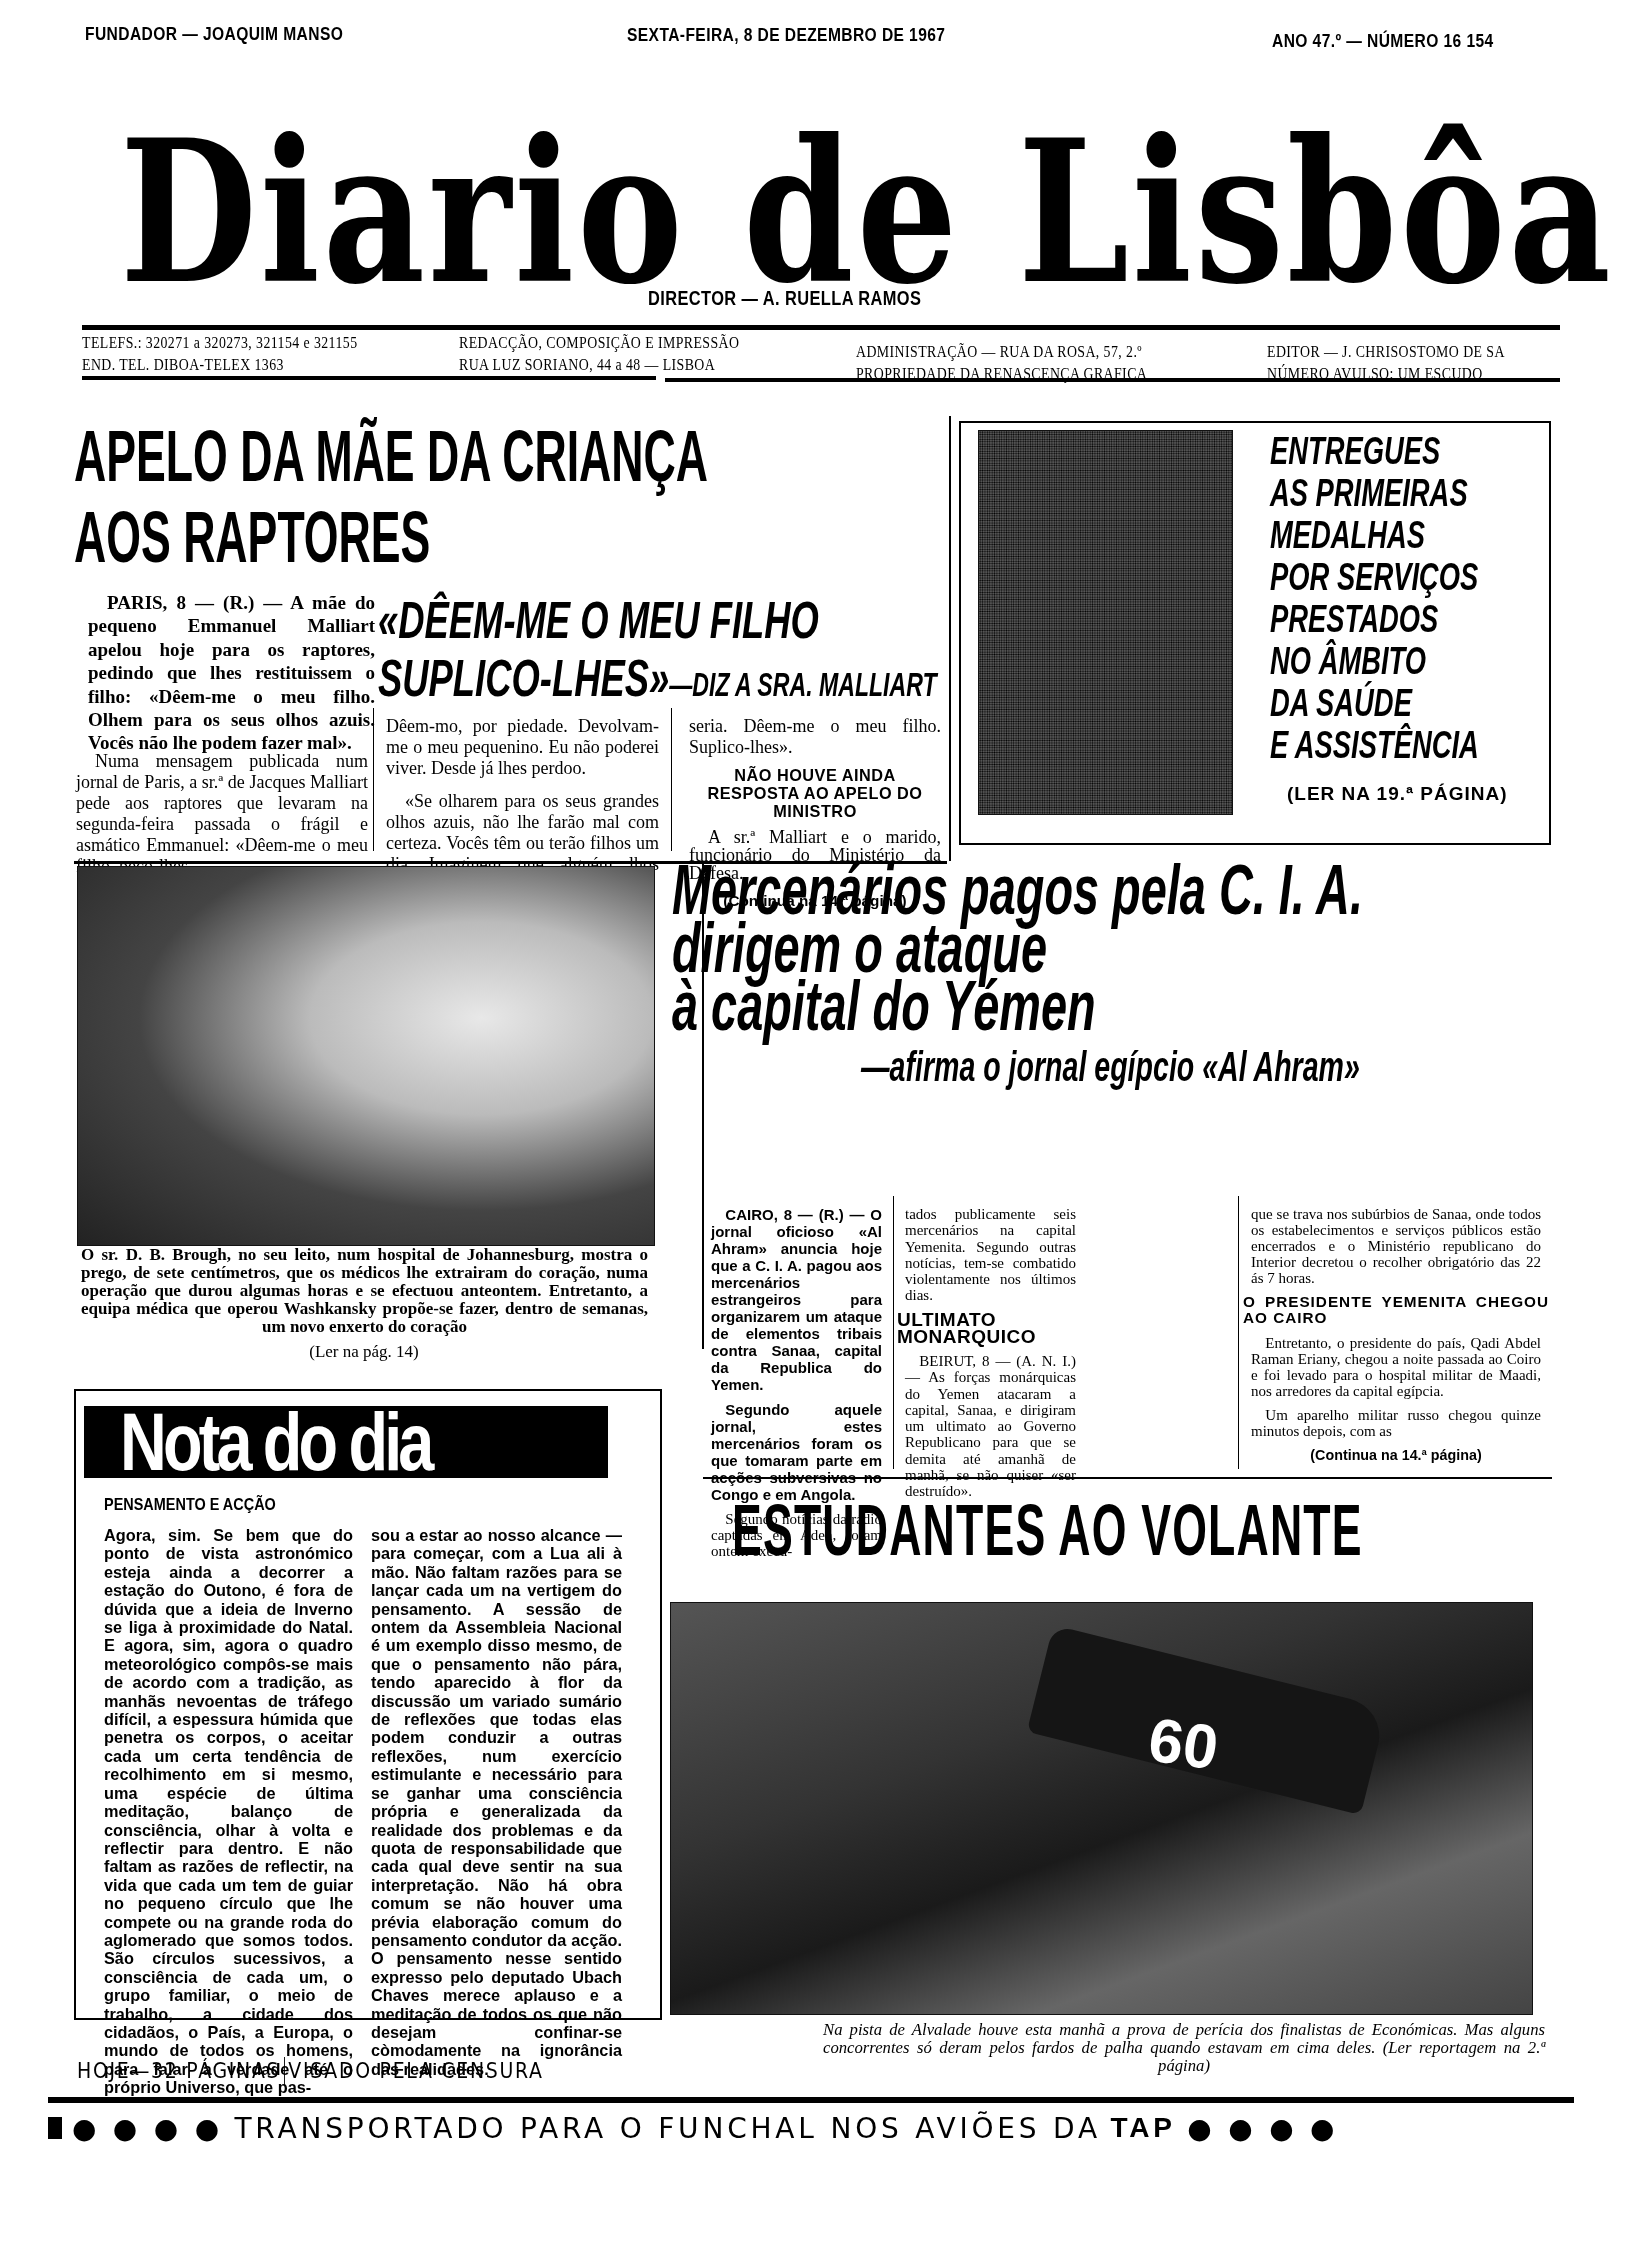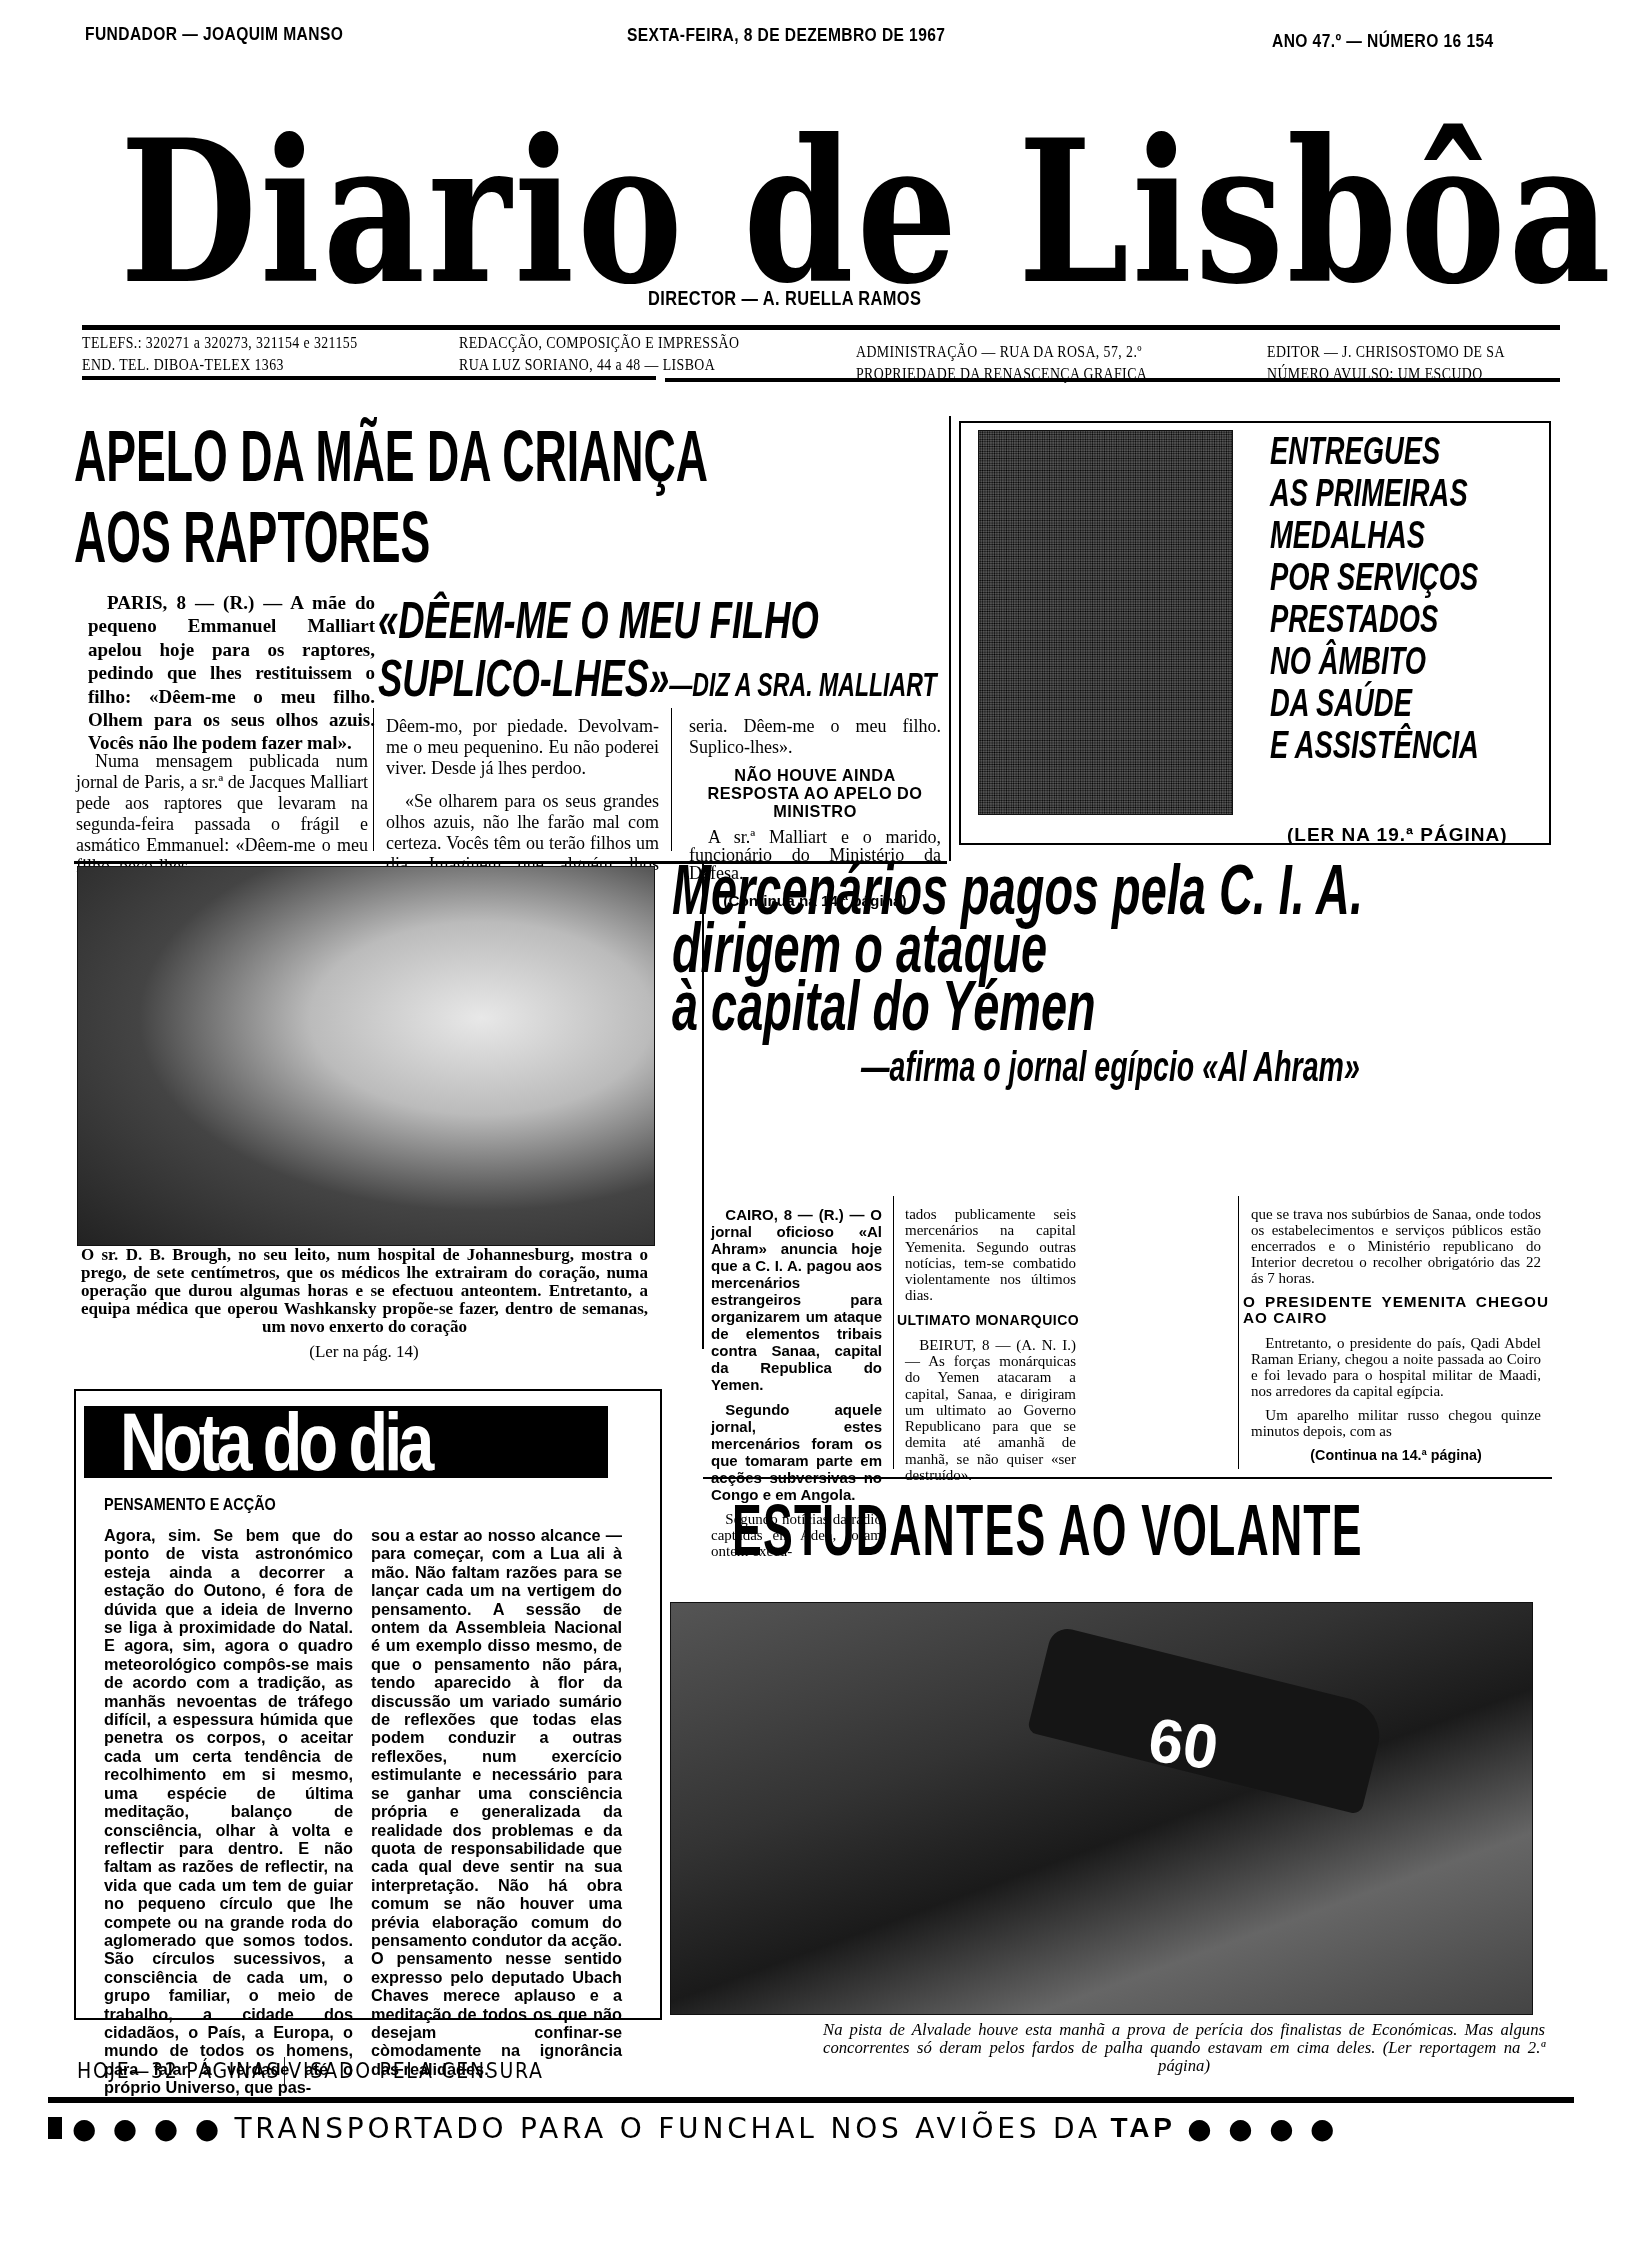--- a/index.html
+++ b/index.html
@@ -89,21 +89,21 @@
 <div class="abs italic-cond" style="left:1270px;top:430px;font-size:38px;line-height:42px;transform:scaleX(0.72);transform-origin:left top;white-space:nowrap;">
   <div>ENTREGUES</div>
   <div>AS PRIMEIRAS</div>
   <div>MEDALHAS</div>
   <div>POR SERVIÇOS</div>
   <div>PRESTADOS</div>
   <div>NO ÂMBITO</div>
   <div>DA SAÚDE</div>
   <div>E ASSISTÊNCIA</div>
 </div>
-<div class="abs sans-bold" style="left:1287px;top:824px;font-size:19px;letter-spacing:1px;">(LER NA 19.ª PÁGINA)</div>
+<div class="abs sans-bold" style="left:1287px;top:783px;font-size:19px;letter-spacing:1px;">(LER NA 19.ª PÁGINA)</div>
 
 <div class="photo" style="left:77px;top:866px;width:576px;height:378px;">
   <div class="halftone" style="background:radial-gradient(ellipse at 70% 40%, #e8e8e8 0%, #bbb 30%, #444 60%, #222 100%);"></div>
 </div>
 <div class="abs body-bold just" style="left:81px;top:1246px;width:567px;font-size:17px;line-height:18px;text-align-last:center;">
   <span>O sr. D. B. Brough, no seu leito, num hospital de Johannesburg, mostra o prego, de sete centímetros, que os médicos lhe extrairam do coração, numa operação que durou algumas horas e se efectuou anteontem. Entretanto, a equipa médica que operou Washkansky propõe-se fazer, dentro de semanas, um novo enxerto do coração</span>
 </div>
 <div class="abs" style="left:163px;top:1342px;width:402px;text-align:center;font-size:17px;">(Ler na pág. 14)</div>
 
 <div class="vrule" style="left:702px;top:861px;height:488px;width:1.9px;"></div>
@@ -115,21 +115,21 @@
 <div class="abs italic-cond" style="left:861px;top:1043px;font-size:42px;transform:scaleX(0.68);transform-origin:left top;white-space:nowrap;">—afirma o jornal egípcio «Al Ahram»</div>
 
 <div class="abs sans-bold just" style="left:703px;top:1198px;width:187px;font-size:15px;line-height:17px;">
   <p style="text-indent:14.3px;">CAIRO, 8 — (R.) — O jornal oficioso «Al Ahram» anuncia hoje que a C. I. A. pagou aos mercenários estrangeiros para organizarem um ataque de elementos tribais contra Sanaa, capital da Republica do Yemen.</p>
   <p style="text-indent:14.3px;">Segundo aquele jornal, estes mercenários foram os que tomaram parte em acções subversivas no Congo e em Angola.</p>
   <p class="body-reg" style="text-indent:14.3px;font-weight:normal;font-size:15px;line-height:16px;margin-top:6.7px;">Segundo notícias da rádio captadas em Aden, foram ontem execu-</p>
 </div>
 <div class="vrule" style="left:893px;top:1196px;height:273px;width:1.4px;"></div>
 <div class="abs body-reg just" style="left:897px;top:1198px;width:187px;font-size:15px;line-height:16.3px;">
   <p>tados publicamente seis mercenários na capital Yemenita. Segundo outras notícias, tem-se combatido violentamente nos últimos dias.</p>
-  <p class="sans-bold" style="font-size:14px;margin:8.6px 0 4.8px;letter-spacing:0.5px;">ULTIMATO MONARQUICO</p>
+  <p class="sans-bold" style="font-size:19px;margin:8.6px 0 4.8px;letter-spacing:0.5px;">ULTIMATO MONARQUICO</p>
   <p style="text-indent:14.3px;">BEIRUT, 8 — (A. N. I.) — As forças monárquicas do Yemen atacaram a capital, Sanaa, e dirigiram um ultimato ao Governo Republicano para que se demita até amanhã de manhã, se não quiser «ser destruído».</p>
 </div>
 <div class="vrule" style="left:1238px;top:1196px;height:273px;width:1.4px;"></div>
 <div class="abs body-reg just" style="left:1243px;top:1198px;width:306px;font-size:15px;line-height:16px;">
   <p>que se trava nos subúrbios de Sanaa, onde todos os estabelecimentos e serviços públicos estão encerrados e o Ministério republicano do Interior decretou o recolher obrigatório das 22 ás 7 horas.</p>
   <p class="sans-bold" style="font-size:15.3px;line-height:16.3px;margin:5.7px 0 3.8px;letter-spacing:1px;">O PRESIDENTE YEMENITA CHEGOU AO CAIRO</p>
   <p style="text-indent:14.3px;">Entretanto, o presidente do país, Qadi Abdel Raman Eriany, chegou a noite passada ao Coiro e foi levado para o hospital militar de Maadi, nos arredores da capital egípcia.</p>
   <p style="text-indent:14.3px;">Um aparelho militar russo chegou quinze minutos depois, com as</p>
   <p class="sans-bold" style="text-align:center;font-size:14.3px;margin-top:5.7px;">(Continua na 14.ª página)</p>
 </div>

